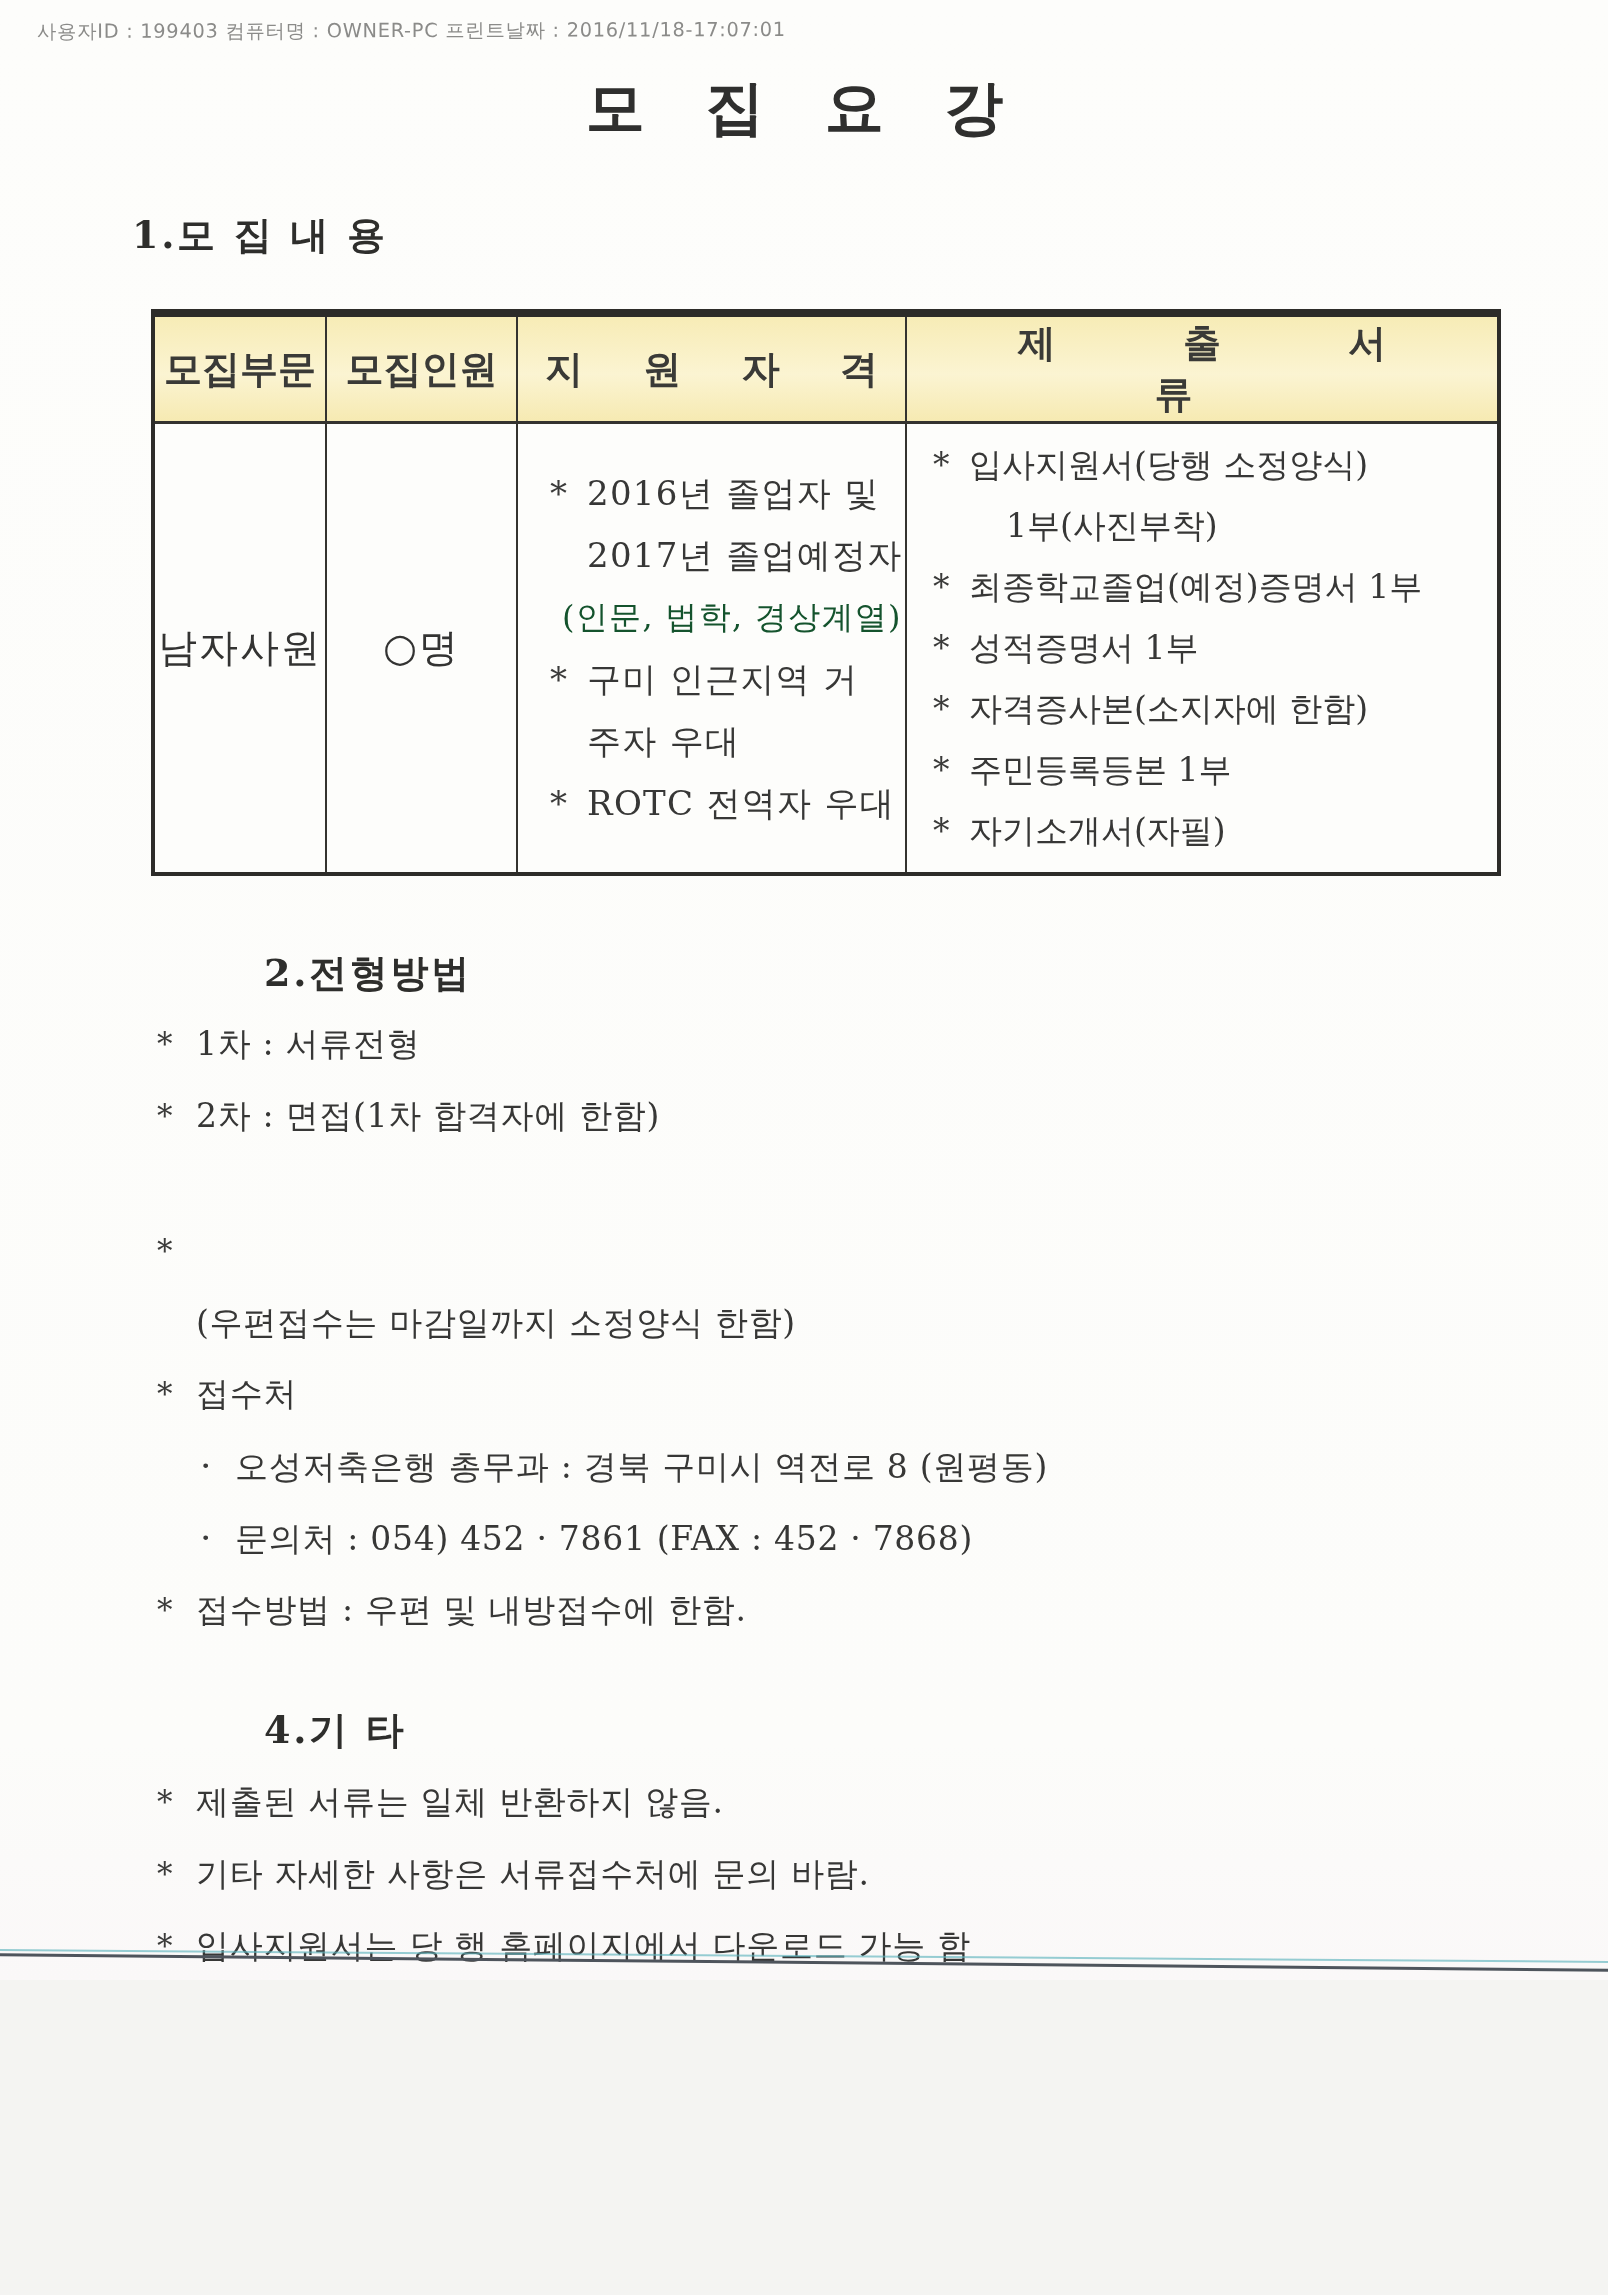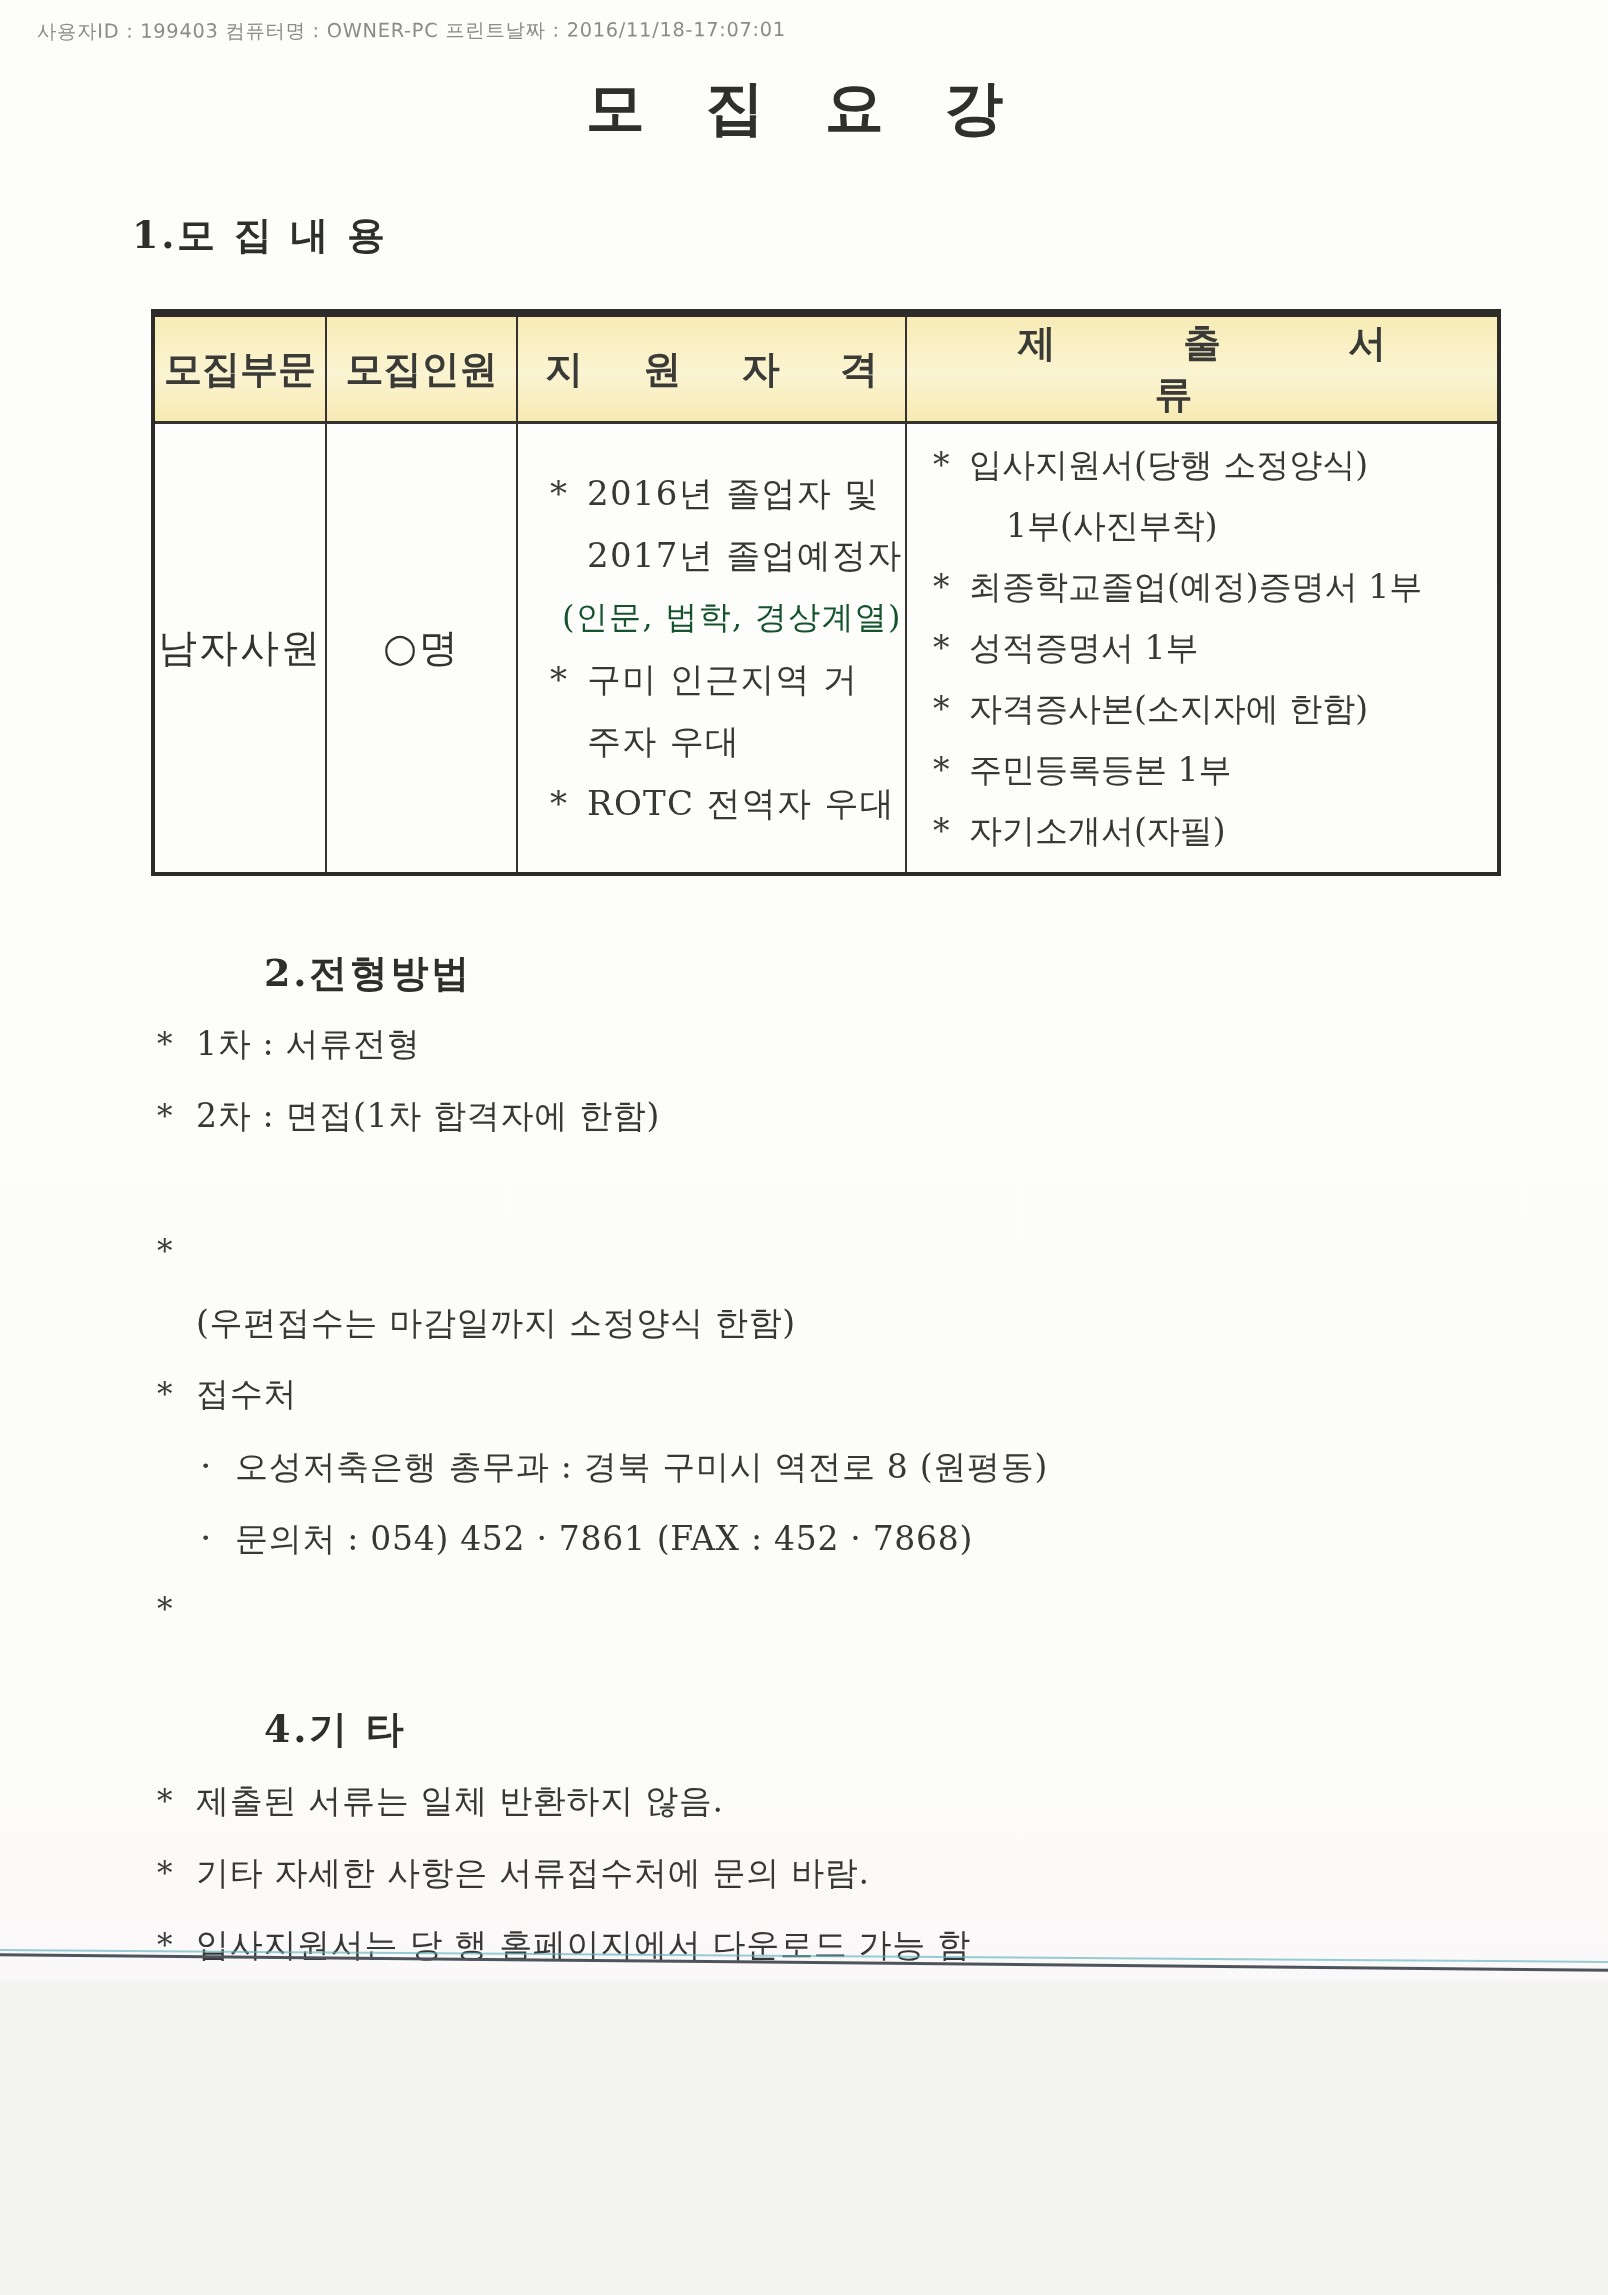--- a/index.html
+++ b/index.html
@@ -247,20 +247,21 @@
         <div class="line sub">
           <span class="marker">·</span>
           <span class="txt">오성저축은행 총무과 : 경북 구미시 역전로 8 (원평동)</span>
         </div>
         <div class="line sub">
           <span class="marker">·</span>
           <span class="txt">문의처 : 054) 452 · 7861 (FAX : 452 · 7868)</span>
         </div>
         <div class="line">
           <span class="marker">*</span>
+          <span class="txt">접수방법 : 우편 및 내방접수에 한함.</span>
         </div>
       </div>
   </div>
 
   <div class="sec sec4">
     <h2 class="sec-heading">4.기 타</h2>
     <div class="items">
         <div class="line">
           <span class="marker">*</span>
           <span class="txt">제출된 서류는 일체 반환하지 않음.</span>

